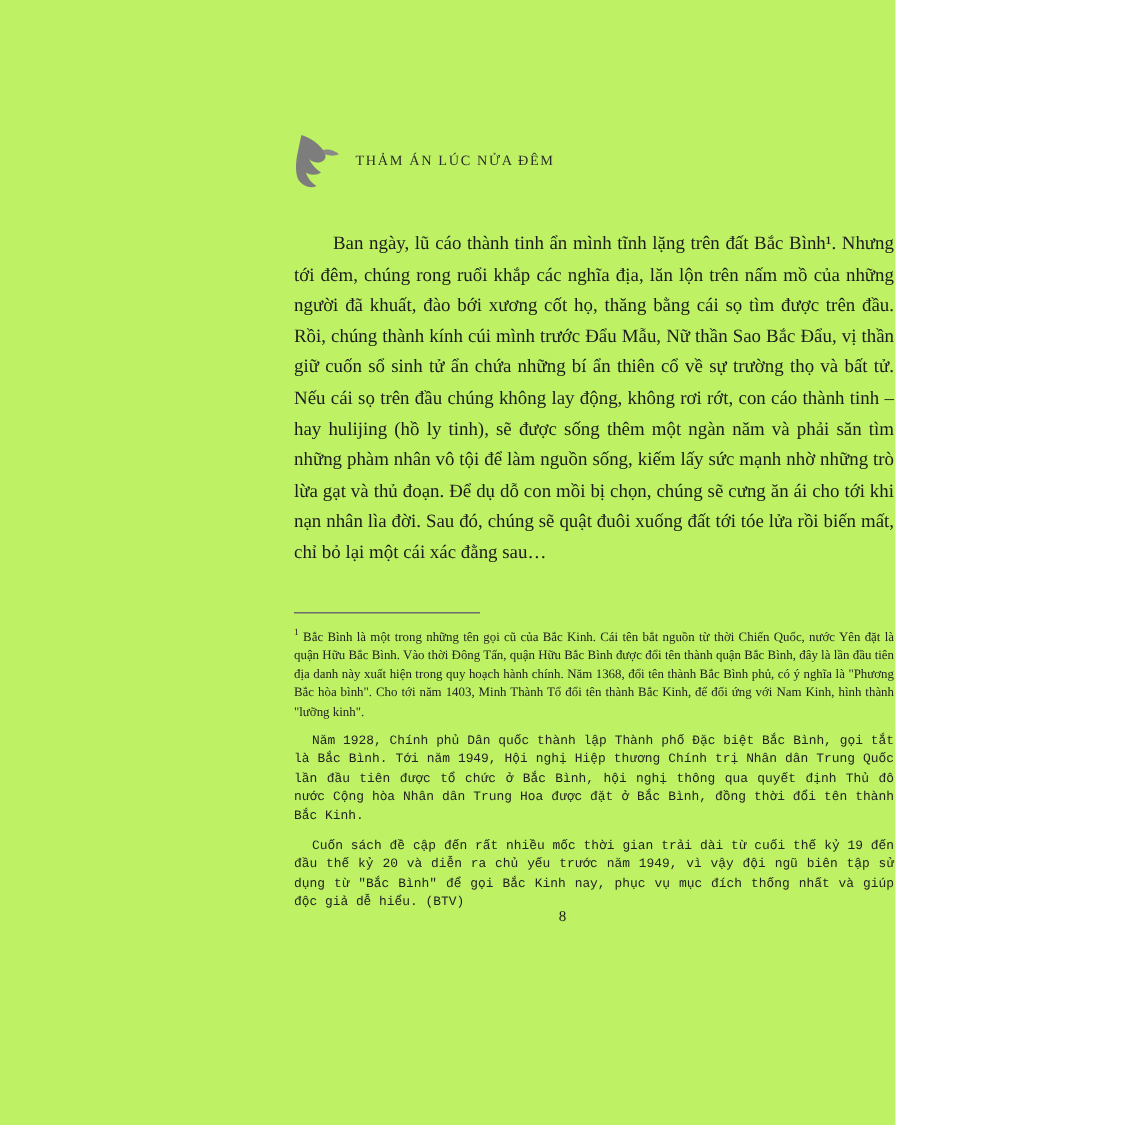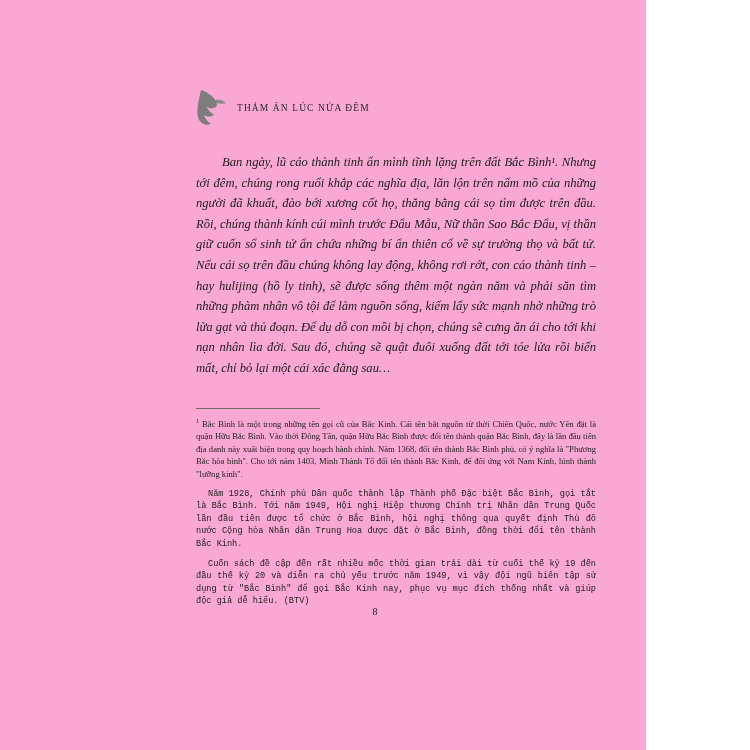--- a/index.html
+++ b/index.html
@@ -9,23 +9,23 @@
   }
   body {
     width: 750px;
     height: 750px;
     font-family: "Liberation Serif", serif;
     color: #1a1a1a;
     overflow: hidden;
   }
   .page {
     position: relative;
-    width: 646px;
+    width: 597px;
     height: 750px;
-    background: #f9a8d4;
+    background: #bef264;
   }
   
   .header {
     position: absolute;
     left: 195px;
     top: 88px;
     width: 420px;
     height: 40px;
     display: flex;
     align-items: center;
@@ -50,21 +50,20 @@
   
   .body-block {
     position: absolute;
     left: 196px;
     top: 152px;
     width: 400px;
   }
   .body-block p {
     margin: 0;
     font-family: "Liberation Serif", serif;
-    font-style: italic;
     font-size: 12.6px;
     line-height: 20.6px;
     text-align: justify;
     text-indent: 26px;
     color: #1c1c1c;
   }
   
   .fn-rule {
     position: absolute;
     left: 196px;

